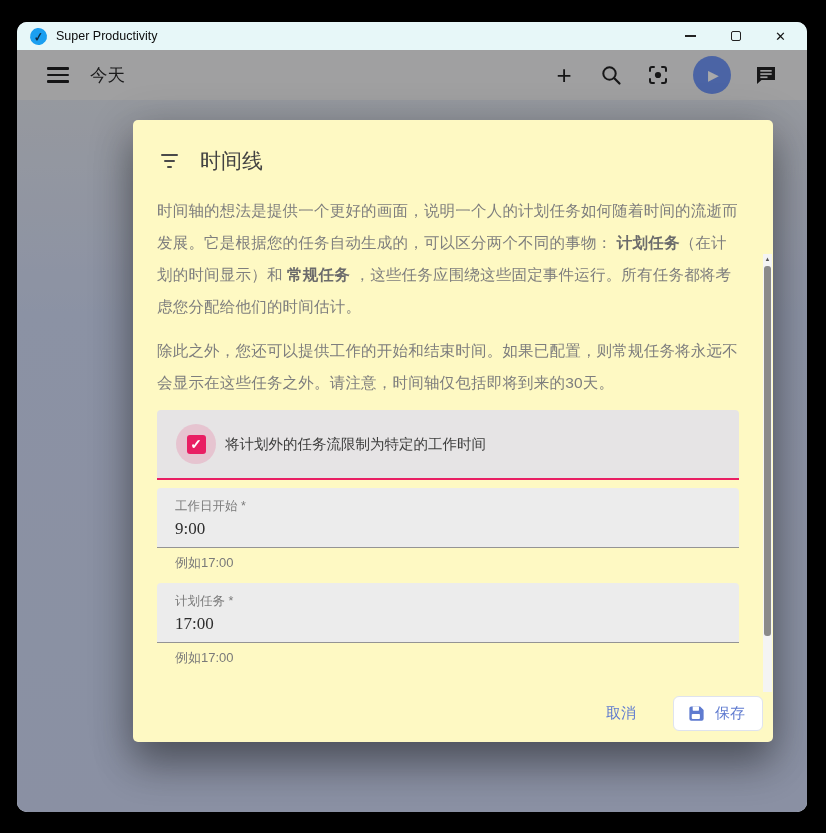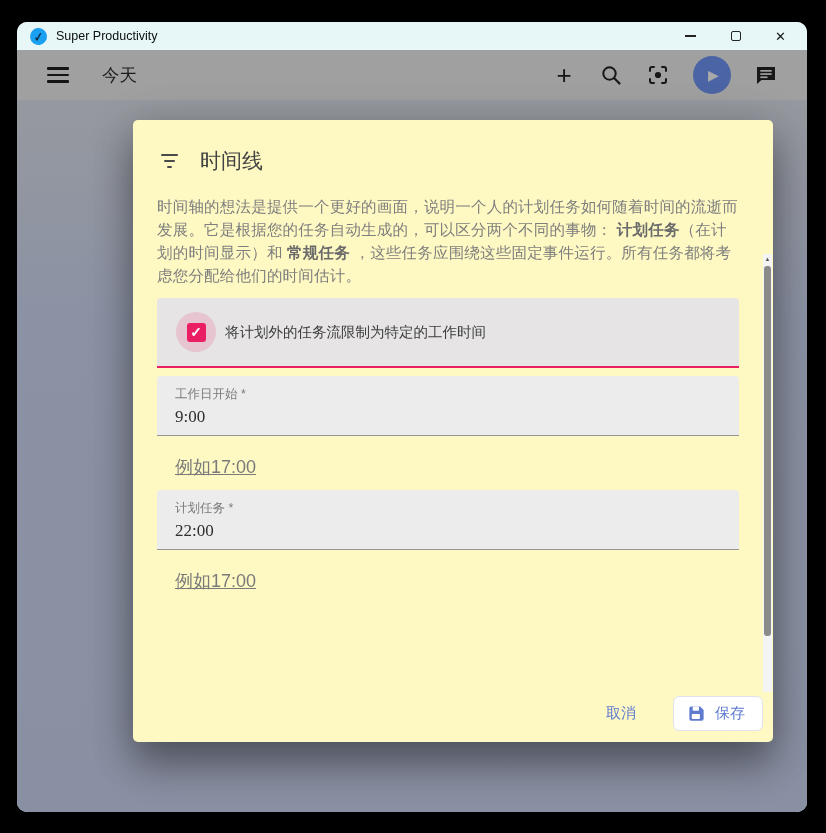--- a/index.html
+++ b/index.html
@@ -18,21 +18,21 @@
   .tb-title { margin-left:9px; font-size:12.5px; color:#0c0c0c; }
   .win-controls { position:absolute; right:4px; top:0; height:28px; display:flex; }
   .win-btn { width:45px; height:28px; display:flex; align-items:center; justify-content:center; cursor:pointer; }
   .min-glyph { width:11px; height:1.5px; background:#222; }
   .max-glyph { width:10px; height:10px; border:1.4px solid #222; border-radius:2px; }
   .close-glyph { font-size:13px; color:#111; line-height:1; }
 
   
   .app-body { position:absolute; left:0; top:28px; width:100%; height:762px; }
   .app-toolbar { position:absolute; left:0; top:0; width:100%; height:50px; background:#f1f1f1;
-                 display:flex; align-items:center; padding:0 29px 0 30px;gap:12px; }
+                 display:flex; align-items:center; padding:0 29px 0 30px; }
   .hamburger { width:22px; display:flex; flex-direction:column; gap:4px; cursor:pointer; }
   .hamburger i { display:block; height:2.6px; background:#1c1c1c; border-radius:1px; }
   .toolbar-page-title { margin-left:21px; font-size:17.5px; color:#262626; }
   .toolbar-right { margin-left:auto; display:flex; align-items:center; gap:23px; }
   .tb-icon { width:24px; height:24px; display:flex; align-items:center; justify-content:center; cursor:pointer; }
   .plus-glyph { font-size:26px; font-weight:300; color:#1c1c1c; line-height:1; }
   .play-btn { width:38px; height:38px; border-radius:50%; background:#6f96f7; display:flex;
               align-items:center; justify-content:center; cursor:pointer; }
   .play-glyph { color:#fff; font-size:14px; margin-left:3px; }
   .app-main { position:absolute; left:0; top:50px; width:100%; height:712px;
@@ -45,37 +45,37 @@
   .dialog { position:absolute; left:116px; top:98px; width:640px; height:622px; background:#fef9c3;
             border-radius:5px; z-index:7; display:flex; flex-direction:column;
             box-shadow:0 24px 38px rgba(0,0,0,.30), 0 9px 46px rgba(0,0,0,.24); }
   .dialog-header { padding:27px 24px 4px 27px; display:flex; align-items:center; flex:none; }
   .filter-icon { width:18px; display:flex; flex-direction:column; align-items:center; gap:3.5px; }
   .filter-icon i { display:block; height:2.2px; background:#4a4a4a; border-radius:1px; }
   .filter-icon i:nth-child(1){ width:17px; } .filter-icon i:nth-child(2){ width:11px; } .filter-icon i:nth-child(3){ width:5px; }
   .dialog-title { margin-left:22px; font-size:21px; color:#424242; }
 
   .dialog-content { position:relative; flex:1; overflow:hidden; padding:16px 34px 0 24px; }
-  .para { font-size:15.5px; line-height:23px; color:#7e7e7e; letter-spacing:0.2px; }
+  .para { font-size:15.5px; line-height:32px; color:#7e7e7e; letter-spacing:0.2px; }
   .para + .para { margin-top:12px; }
   .para b { color:#6b6b6b; }
 
   .checkbox-box { margin-top:11px; height:70px; background:#e6e4e5; border-radius:4px 4px 0 0;
                   border-bottom:2px solid #e91e63; display:flex; align-items:center; padding-left:19px; cursor:pointer; }
   .cb-halo { width:40px; height:40px; border-radius:50%; background:rgba(233,30,99,0.16);
              display:flex; align-items:center; justify-content:center; flex:none; }
   .cb-square { width:19px; height:19px; border-radius:3px; background:#e91e63; color:#fff;
                display:flex; align-items:center; justify-content:center; font-size:14px; font-weight:bold; }
   .cb-label { margin-left:9px; font-size:14.5px; color:#3d3d3d; }
 
   .field { margin-top:8px; height:60px; background:#ececec; border-radius:4px 4px 0 0;
            border-bottom:1px solid #949494; padding:10px 0 0 18px; cursor:text; }
   .field-label { font-size:12.5px; color:#7a7a7a; }
   .field-value { margin-top:4px; font-size:17px; color:#2e2e2e;font-family:Liberation Serif, serif; }
-  .field-hint { margin:19px 0 0 18px; font-size:18px; color:#7a7a7a;text-decoration:underline; }
+  .field-hint { margin:6px 0 0 18px; font-size:13px; color:#7a7a7a; }
   .field-group-2 .field { margin-top:11px; }
 
   
   .scrollbar { position:absolute; right:1px; top:75px; width:9px; height:497px; background:#f4f4f4; }
   .scroll-arrow { position:absolute; left:0; width:9px; height:10px; font-size:6px; color:#555;
                   display:flex; align-items:center; justify-content:center; cursor:pointer; }
   .scroll-arrow.up { top:0; }
   .scroll-thumb { position:absolute; left:1px; top:12px; width:7px; height:370px; background:#8a8a8a;
                   border-radius:3px; cursor:grab; }
 
@@ -162,20 +162,21 @@
       <div class="filter-icon">
           <i></i>
           <i></i>
           <i></i>
         </div>
       <span class="dialog-title">时间线</span>
     </div>
 
     <div class="dialog-content">
       <p class="para"><span>时间轴的想法是提供一个更好的画面，说明一个人的计划任务如何随着时间的流逝而发展。它是根据您的任务自动生成的，可以区分两个不同的事物： </span><b>计划任务</b><span>（在计划的时间显示）和 </span><b>常规任务</b><span> ，这些任务应围绕这些固定事件运行。所有任务都将考虑您分配给他们的时间估计。</span></p>
+      <p class="para">除此之外，您还可以提供工作的开始和结束时间。如果已配置，则常规任务将永远不会显示在这些任务之外。请注意，时间轴仅包括即将到来的30天。</p>
 
       <div class="checkbox-box">
         <div class="cb-halo">
           <div class="cb-square">
             <span>✓</span>
           </div>
         </div>
         <span class="cb-label">将计划外的任务流限制为特定的工作时间</span>
       </div>
 
@@ -183,21 +184,21 @@
         <div class="field">
           <div class="field-label">工作日开始 *</div>
           <div class="field-value">9:00</div>
         </div>
         <div class="field-hint">例如17:00</div>
       </div>
 
       <div class="field-group-2">
         <div class="field">
           <div class="field-label">计划任务 *</div>
-          <div class="field-value">22:00</div>
+          <div class="field-value">17:00</div>
         </div>
         <div class="field-hint">例如17:00</div>
       </div>
 
       <div class="scrollbar">
         <div class="scroll-arrow up">▲</div>
         <div class="scroll-thumb"></div>
 
       </div>
     </div>

